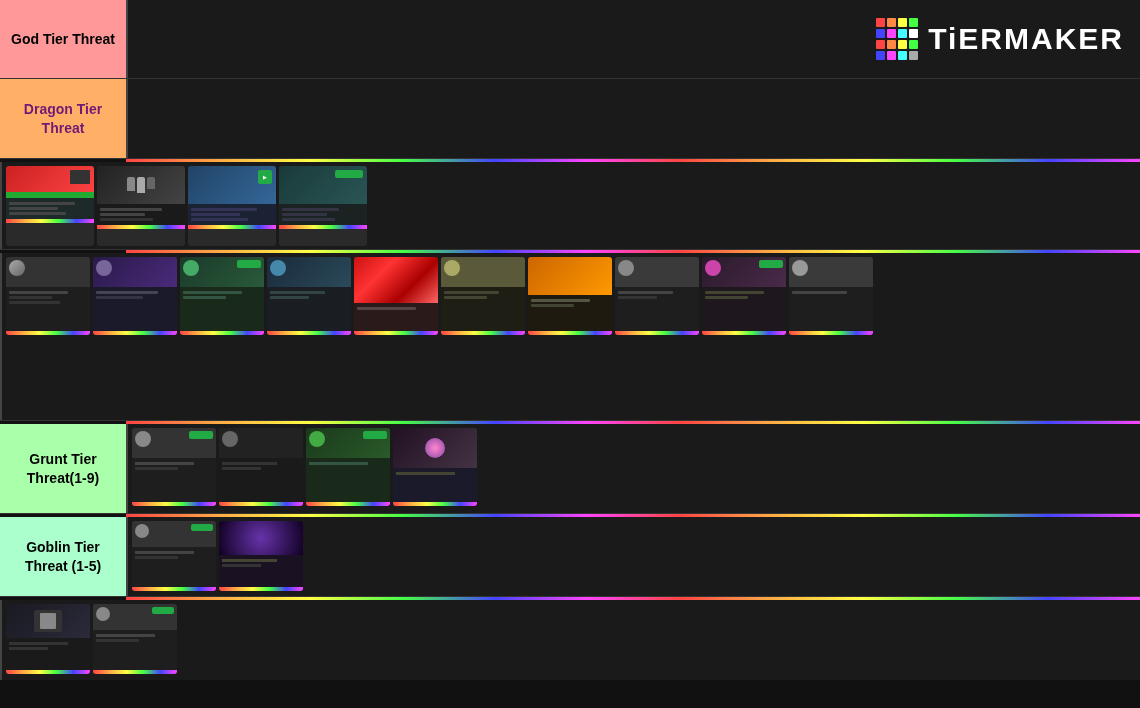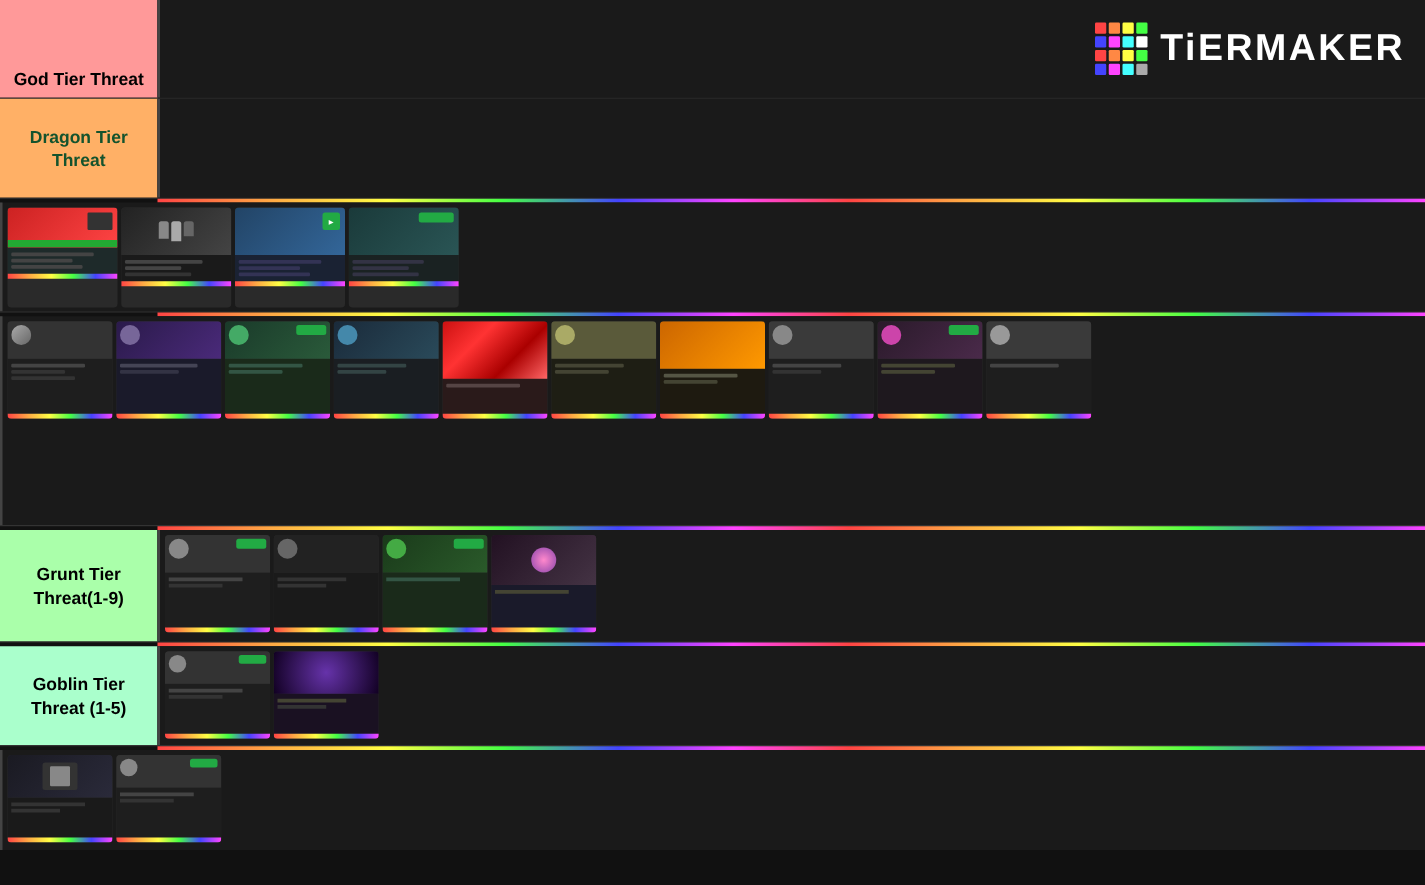--- a/index.html
+++ b/index.html
@@ -27,21 +27,21 @@
 
     
     .god-tier { background: #ff9999; }
   </style>
 </head>
 <body>
 
 <div style="width:1140px; height:708px; background:#111; position:relative; overflow:hidden;">
 
   <div style="display:flex; height:79px; border-bottom:1px solid #333;">
-    <div class="tier-label god-tier" style="width:126px; min-width:126px; display:flex; align-items:flex-end; justify-content:center; text-align:center; font-weight:bold; font-size:14px; padding:6px; color:#000; line-height:1.3; background:#ff9999;">
+    <div class="tier-label god-tier" style="width:126px; min-width:126px; display:flex; align-items:center; justify-content:center; text-align:center; font-weight:bold; font-size:14px; padding:6px; color:#000; line-height:1.3; background:#ff9999;">
       <span>God Tier Threat</span>
     </div>
     <div style="flex:1; background:#1a1a1a; border-left:2px solid #444; position:relative;">
 
       <div style="position:absolute; right:16px; top:50%; transform:translateY(-50%); display:flex; align-items:center; gap:10px;">
         <div style="display:grid; grid-template-columns:repeat(4,9px); grid-template-rows:repeat(4,9px); gap:2px;">
           <div style="background:#ff4444; border-radius:1px;"></div>
           <div style="background:#ff8844; border-radius:1px;"></div>
           <div style="background:#ffff44; border-radius:1px;"></div>
           <div style="background:#44ff44; border-radius:1px;"></div>
@@ -59,21 +59,21 @@
           <div style="background:#aaaaaa; border-radius:1px;"></div>
         </div>
         <div style="font-size:30px; font-weight:bold; color:white; letter-spacing:2px; font-family:Arial,sans-serif;">
           <span>TiERMAKER</span>
         </div>
       </div>
     </div>
   </div>
 
   <div style="display:flex; height:80px; border-bottom:1px solid #333;">
-    <div class="tier-label" style="width:126px; min-width:126px; display:flex; align-items:center; justify-content:center; text-align:center; font-weight:bold; font-size:14px; padding:6px; color:#14532d; line-height:1.3; background:#ffb066;">
+    <div class="tier-label" style="width:126px; min-width:126px; display:flex; align-items:center; justify-content:center; text-align:center; font-weight:bold; font-size:14px; padding:6px; color:#701a75; line-height:1.3; background:#ffb066;">
       <span>Dragon Tier Threat</span>
     </div>
     <div style="flex:1; background:#1a1a1a; border-left:2px solid #444;"></div>
   </div>
 
   <div>
     <div style="height:3px; background:linear-gradient(90deg,#f44,#fa4,#ff4,#4f4,#44f,#f4f,#f44,#fa4,#ff4,#4f4,#44f,#f4f); margin-left:126px;"></div>
     <div style="display:flex; height:88px; border-bottom:1px solid #333;">
       <div style="flex:1; background:#1a1a1a; border-left:2px solid #444; display:flex; flex-wrap:wrap; align-items:flex-start; padding:4px; gap:3px;">
 

